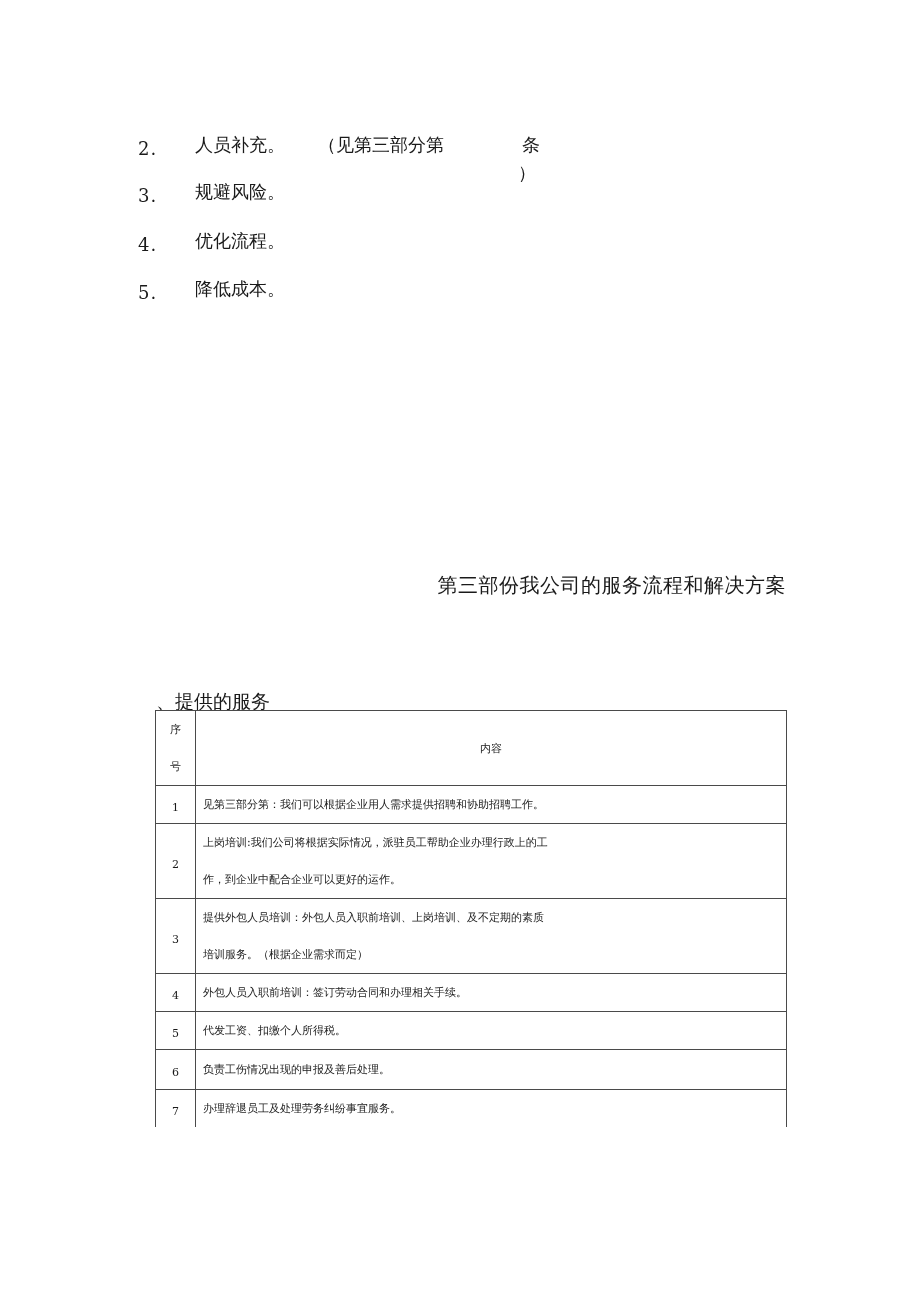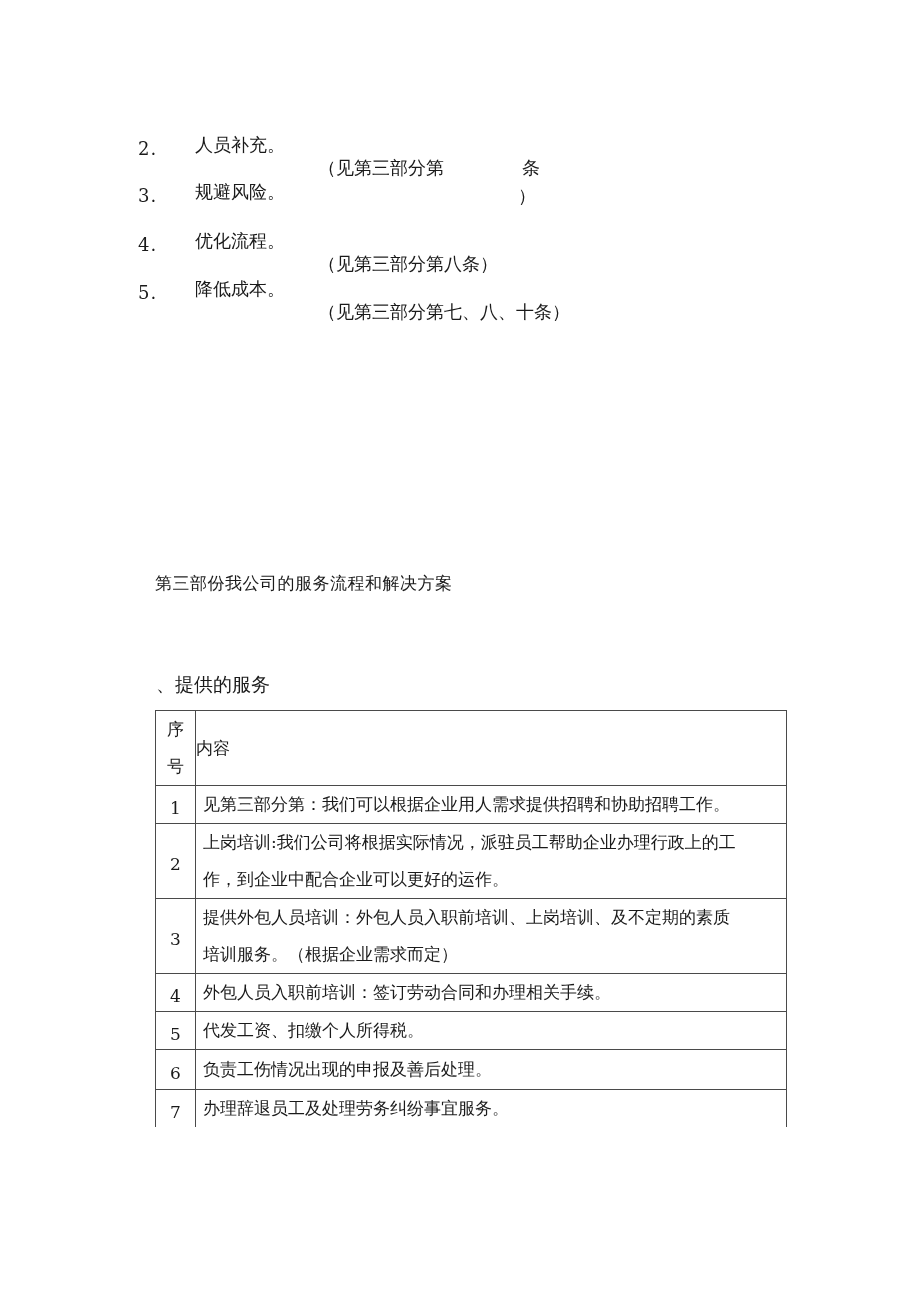--- a/index.html
+++ b/index.html
@@ -30,69 +30,69 @@
     width: 57px;
     flex: 0 0 57px;
     position: relative;
     top: 4px;
     letter-spacing: 1px;
   }
   .li-label {
     width: 123px;
     flex: 0 0 123px;
   }
-  .li-ref { flex: 1 1 auto; margin-top: 23px; }
+  .li-ref { flex: 1 1 auto; }
   .ref-gap { display: inline-block; width: 78px; }
   .ref-close-line { padding-left: 200px; }
 
   
   .part-heading {
     position: absolute;
     top: 572px;
     left: 155px;
     width: 631px;
-    text-align: left;
-    font-size: 17px;
+    text-align: right;
+    font-size: 20px;
     letter-spacing: 0.5px;
   }
 
   
   .subsection-title {
     position: absolute;
-    top: 672px;
+    top: 689px;
     left: 156px;
     font-size: 19px;
   }
 
   
   .services-table {
     position: absolute;
     top: 710px;
     left: 155px;
     width: 631px;
     border-collapse: collapse;
     table-layout: fixed;
-    font-size: 17px;
+    font-size: 11px;
   }
   .services-table td, .services-table th {
     border: 1px solid #4a4a4a;
     font-weight: normal;
     vertical-align: middle;
   }
   .col-no { width: 40px; }
   .col-content { width: 591px; }
   .cell-no { text-align: center; }
   .cell-no .no-inner { position: relative; top: 3px; }
   .no-header-inner {
     width: 20px;
     margin: 0 auto;
     line-height: 37px;
     text-align: center;
   }
-  .content-header { text-align: left; font-family: Liberation Serif, serif; }
+  .content-header { text-align: center; font-family: Liberation Serif, serif; }
   .cell-content {
     padding: 0 6px 0 7px;
     line-height: 37px;
     white-space: pre-line;
   }
   tr.h75 { height: 75px; }
   tr.h70 { height: 70px; }
   tr.h37 { height: 37px; }
   tr.h38 { height: 38px; }
   tr.h40 { height: 40px; }
@@ -113,27 +113,25 @@
   </div>
 
   <div class="list-item" style="top:178px">
     <span class="li-num">3.</span>
     <span class="li-label">规避风险。</span>
   </div>
 
   <div class="list-item" style="top:227px">
     <span class="li-num">4.</span>
     <span class="li-label">优化流程。</span>
-    <span class="li-ref">（见第三部分第八条）</span>
   </div>
 
   <div class="list-item" style="top:275px">
     <span class="li-num">5.</span>
     <span class="li-label">降低成本。</span>
-    <span class="li-ref">（见第三部分第七、八、十条）</span>
   </div>
 
   <div class="part-heading">第三部份我公司的服务流程和解决方案</div>
 
   <div class="subsection-title">、提供的服务</div>
 
   <table class="services-table">
     <colgroup>
         <col class="col-no">
         <col class="col-content">

